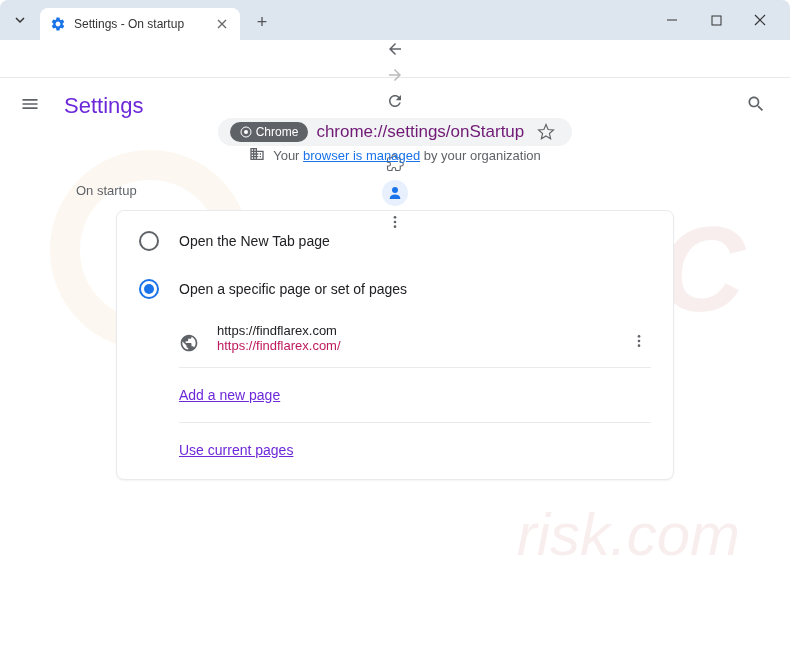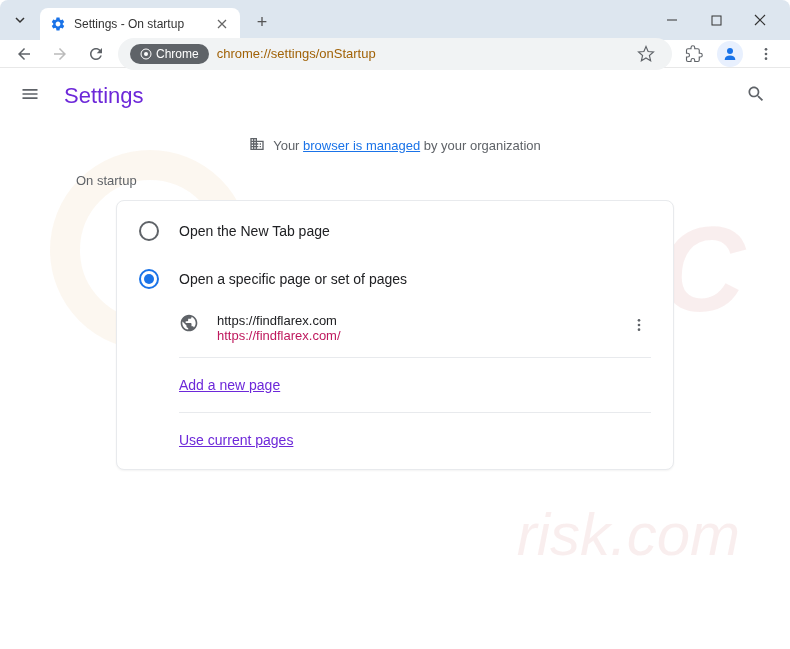--- a/index.html
+++ b/index.html
@@ -10,26 +10,26 @@
     .tab-dropdown { width: 24px; height: 24px; display: flex; align-items: center; justify-content: center; cursor: pointer; }
     .tab { background: #fff; height: 32px; border-radius: 8px 8px 0 0; display: flex; align-items: center; padding: 0 10px; margin-left: 8px; margin-top: 8px; min-width: 200px; }
     .tab-favicon { width: 16px; height: 16px; margin-right: 8px; }
     .tab-title { font-size: 12px; color: #333; flex: 1; }
     .tab-close { width: 16px; height: 16px; display: flex; align-items: center; justify-content: center; cursor: pointer; color: #666; }
     .new-tab { width: 28px; height: 28px; display: flex; align-items: center; justify-content: center; cursor: pointer; margin-left: 8px; margin-top: 4px; color: #555; font-size: 18px; }
     .window-controls { margin-left: auto; display: flex; gap: 16px; padding-right: 8px; }
     .win-btn { width: 28px; height: 28px; display: flex; align-items: center; justify-content: center; cursor: pointer; color: #333; }
     
     
-    .toolbar { height: 28px; background: #fff; display: flex; align-items: center; padding: 0 10px; gap: 8px; border-bottom: 1px solid #e8e8e8; }
+    .toolbar { height: 38px; background: #fff; display: flex; align-items: center; padding: 0 10px; gap: 8px; border-bottom: 1px solid #e8e8e8; flex-direction: column; }
     .nav-btn { width: 28px; height: 28px; display: flex; align-items: center; justify-content: center; cursor: pointer; color: #5f6368; border-radius: 50%; }
     .nav-btn.disabled { color: #bbb; }
     .omnibox { flex: 1; height: 32px; background: #f1f3f4; border-radius: 16px; display: flex; align-items: center; padding: 0 12px; gap: 8px; }
     .chrome-chip { background: #5f6368; color: #fff; border-radius: 12px; padding: 3px 10px; font-size: 12px; display: flex; align-items: center; gap: 4px; }
-    .url-text { font-size: 13px; color: #a16207; }
+    .url-text { font-size: 17px; color: #701a75; }
     .omnibox-right { margin-left: auto; }
     .toolbar-icon { width: 28px; height: 28px; display: flex; align-items: center; justify-content: center; cursor: pointer; color: #5f6368; }
     .profile-icon { width: 26px; height: 26px; border-radius: 50%; background: #e8f0fe; display: flex; align-items: center; justify-content: center; }
     
     
     .settings-header { height: 56px; display: flex; align-items: center; padding: 0 20px; }
     .menu-icon { width: 24px; height: 24px; cursor: pointer; color: #5f6368; margin-right: 20px; }
     .settings-title { font-size: 22px; color: #6d28d9; }
     .search-icon-right { margin-left: auto; width: 24px; height: 24px; cursor: pointer; color: #5f6368; }
     
@@ -39,21 +39,21 @@
     
     
     .section-label { font-size: 13px; color: #5f6368; padding: 0 0 12px 76px; }
     .card { margin: 0 116px; background: #fff; border: 1px solid #e8eaed; border-radius: 8px; padding: 6px 0; box-shadow: 0 1px 2px rgba(0,0,0,0.05); }
     .radio-row { display: flex; align-items: center; padding: 14px 22px; cursor: pointer; }
     .radio { width: 20px; height: 20px; border: 2px solid #5f6368; border-radius: 50%; margin-right: 20px; display: flex; align-items: center; justify-content: center; flex-shrink: 0; }
     .radio.selected { border-color: #1a73e8; }
     .radio.selected::after { content: ''; width: 10px; height: 10px; background: #1a73e8; border-radius: 50%; }
     .radio-label { font-size: 14px; color: #202124; }
     
-    .page-entry { display: flex; align-items: flex-start; padding: 10px 22px 10px 62px; }
+    .page-entry { display: flex; align-items: flex-end; padding: 10px 22px 10px 62px; }
     .globe-icon { width: 20px; height: 20px; color: #5f6368; margin-right: 18px; flex-shrink: 0; }
     .page-info { flex: 1; }
     .page-title-text { font-size: 13px; color: #202124; }
     .page-url { font-size: 13px; color: #be185d; }
     .more-btn { width: 24px; height: 24px; cursor: pointer; color: #5f6368; display: flex; align-items: center; justify-content: center; }
     .divider { height: 1px; background: #e8eaed; margin: 4px 22px 4px 62px; }
     .link-row { padding: 14px 22px 14px 62px; }
     .action-link { color: #6d28d9; font-size: 14px; text-decoration: underline; cursor: pointer; }
     
     

